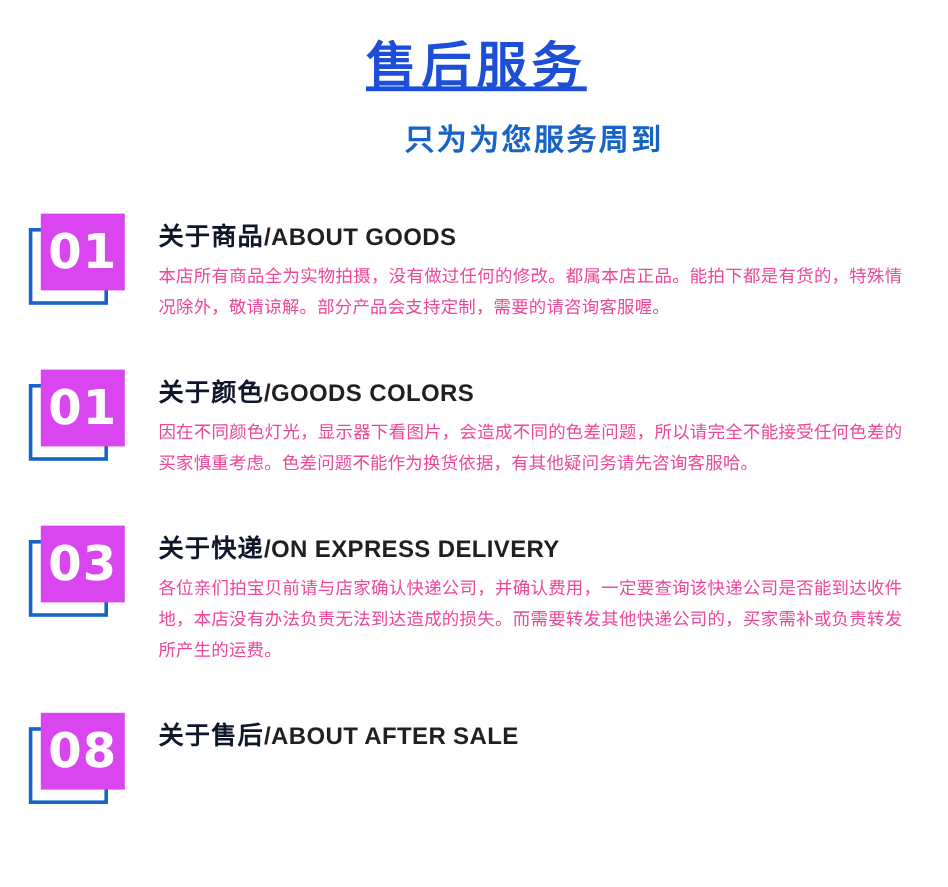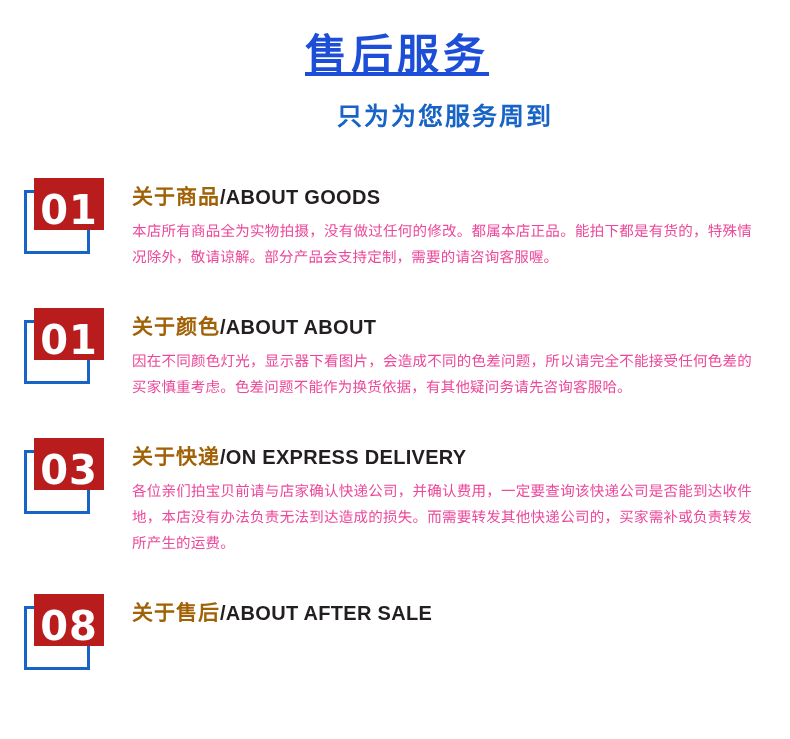--- a/index.html
+++ b/index.html
@@ -75,22 +75,22 @@
     height: 64px;
     border: 3px solid #1763c6;
     box-sizing: border-box;
     background: #ffffff;
   }
   .num-box {
     position: absolute;
     left: 10px;
     top: 0;
     width: 70px;
-    height: 52px;
-    background: #b91c1c;
+    height: 64px;
+    background: #d946ef;
     color: #ffffff;
     font-family: "DejaVu Sans", "Liberation Sans", sans-serif;
     font-weight: bold;
     font-size: 40px;
     line-height: 64px;
     text-align: center;
     letter-spacing: 1px;
   }
 
   .sec-body {
@@ -98,21 +98,21 @@
     padding-top: 2px;
   }
   .sec-head {
     white-space: nowrap;
     margin-bottom: 8px;
   }
   .sec-head-cn {
     font-family: "DejaVu Sans", "Liberation Sans", sans-serif;
     font-weight: bold;
     font-size: 21px;
-    color: #a16207;
+    color: #0f172a;
     letter-spacing: 1px;
   }
   .sec-head-en {
     font-family: "Liberation Sans", sans-serif;
     font-weight: bold;
     font-size: 20px;
     color: #231f20;
     letter-spacing: 0.3px;
   }
   .sec-text {
@@ -150,21 +150,21 @@
       </div>
     </div>
 
     <div class="section">
       <div class="num-wrap">
         <div class="num-shadow"></div>
         <div class="num-box">01</div>
       </div>
       <div class="sec-body">
         <div class="sec-head">
-          <span class="sec-head-cn">关于颜色</span><span class="sec-head-en">/ABOUT ABOUT</span>
+          <span class="sec-head-cn">关于颜色</span><span class="sec-head-en">/GOODS COLORS</span>
         </div>
         <div class="sec-text">因在不同颜色灯光，显示器下看图片，会造成不同的色差问题，所以请完全不能接受任何色差的买家慎重考虑。色差问题不能作为换货依据，有其他疑问务请先咨询客服哈。</div>
       </div>
     </div>
 
     <div class="section">
       <div class="num-wrap">
         <div class="num-shadow"></div>
         <div class="num-box">03</div>
       </div>

